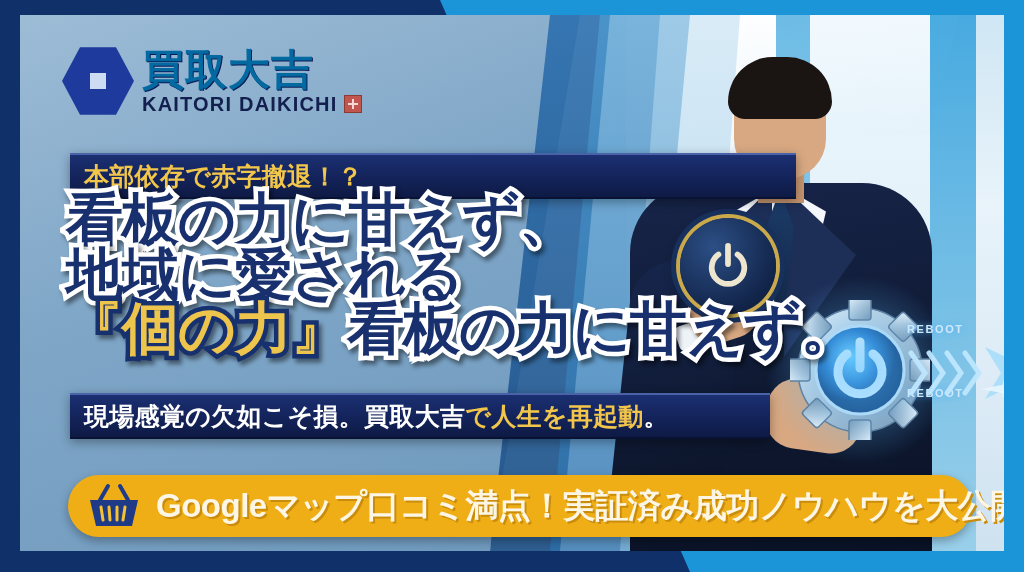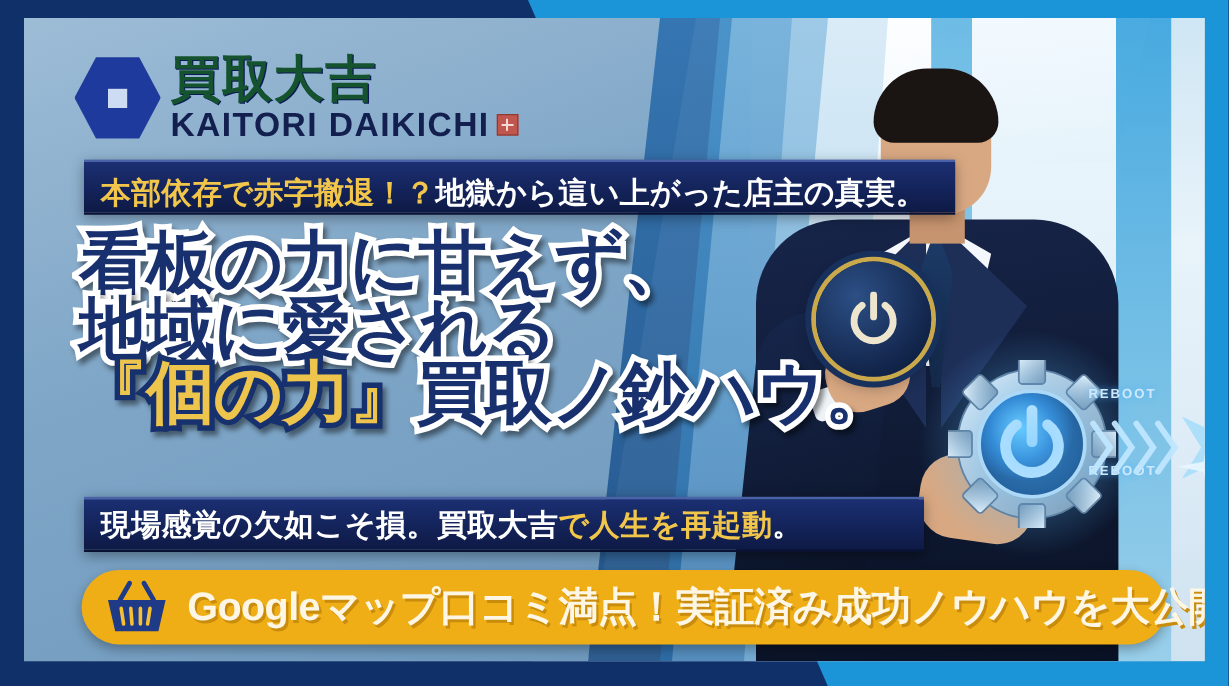--- a/index.html
+++ b/index.html
@@ -162,25 +162,25 @@
     width:72px; height:72px; background:#1e3a9c;
     clip-path:polygon(25% 3%,75% 3%,100% 50%,75% 97%,25% 97%,0 50%);
     position:relative;
   }
   .logo-hex::after{
     content:""; position:absolute; left:50%; top:50%; transform:translate(-50%,-50%);
     width:16px; height:16px; background:#cddcf3;
   }
   .logo-txt{ display:flex; flex-direction:column; line-height:1;}
   .logo-jp{
-    font-size:42px; font-weight:900; color:#14532d; letter-spacing:1px;
+    font-size:42px; font-weight:900; color:#0369a1; letter-spacing:1px;
     text-shadow:1px 1px 0 #0b1a55;
   }
   .logo-en{
-    font-size:28px; font-weight:900; color:#13204f; letter-spacing:1.2px;
+    font-size:20px; font-weight:900; color:#13204f; letter-spacing:1.2px;
     margin-top:3px; display:flex; align-items:center; gap:6px;
   }
   .stamp{
     width:18px; height:18px; background:#c1564f; border:1px solid #8d3a34;
     position:relative;
   }
   .stamp::after{
     content:""; position:absolute; inset:3px;
     background:
       linear-gradient(90deg,transparent 40%, #f3d9d6 40%, #f3d9d6 56%, transparent 56%),
@@ -188,22 +188,22 @@
   }
 
   
   .ribbon{
     position:absolute; left:50px;
     background:linear-gradient(180deg,#1b2f72 0%, #14245c 50%, #0e1a45 100%);
     border-top:2px solid #4a63a8; border-bottom:2px solid #0a1234;
     display:flex; align-items:center; padding:0 14px;
     box-shadow:0 3px 10px rgba(0,0,0,.35);
   }
-  .ribbon-top{ top:118px; height:46px; width:726px;align-items:flex-end; }
-  .ribbon-bot{ top:399px; height:46px; width:700px; }
+  .ribbon-top{ top:138px; height:46px; width:726px; }
+  .ribbon-bot{ top:378px; height:46px; width:700px; }
   .ribbon span{ font-size:25px; font-weight:700; white-space:nowrap; letter-spacing:.3px;}
   .y{ color:#f2c64b; }
   .w{ color:#ffffff; }
 
   
   .headline{ position:absolute; left:46px; top:182px;font-family:Liberation Mono, monospace; }
   .hl{
     font-size:57px; font-weight:900; line-height:.96; letter-spacing:-1px;
     color:#18306e; white-space:nowrap;
     -webkit-text-stroke:9px #ffffff; paint-order:stroke fill;
@@ -328,29 +328,28 @@
         <div class="logo-jp">買取大吉</div>
         <div class="logo-en">
           <span>KAITORI DAIKICHI</span>
           <span class="stamp"></span>
         </div>
       </div>
     </div>
 
     <div class="ribbon ribbon-top">
       <span class="y">本部依存で赤字撤退！？</span>
-        <span class="w">地獄から這い上がった店主の真実。</span>
     </div>
 
     <div class="headline">
       <div class="hl">看板の力に甘えず、</div>
       <div class="hl">地域に愛される</div>
       <div class="hl-row">
         <span class="hl gold">『個の力』</span>
-          <span class="hl">買取ノ鈔ハウ。</span>
+          <span class="hl">看板の力に甘えず。</span>
       </div>
     </div>
 
     <div class="ribbon ribbon-bot">
       <span class="w">現場感覚の欠如こそ損</span>
         <span class="w">。買取大吉</span>
         <span class="y">で人生を再起動</span>
         <span class="w">。</span>
     </div>
 

